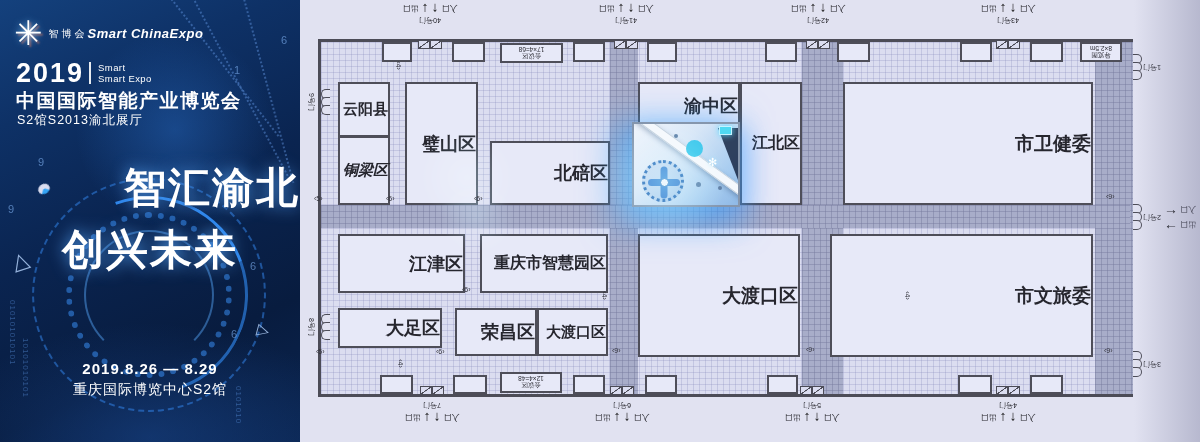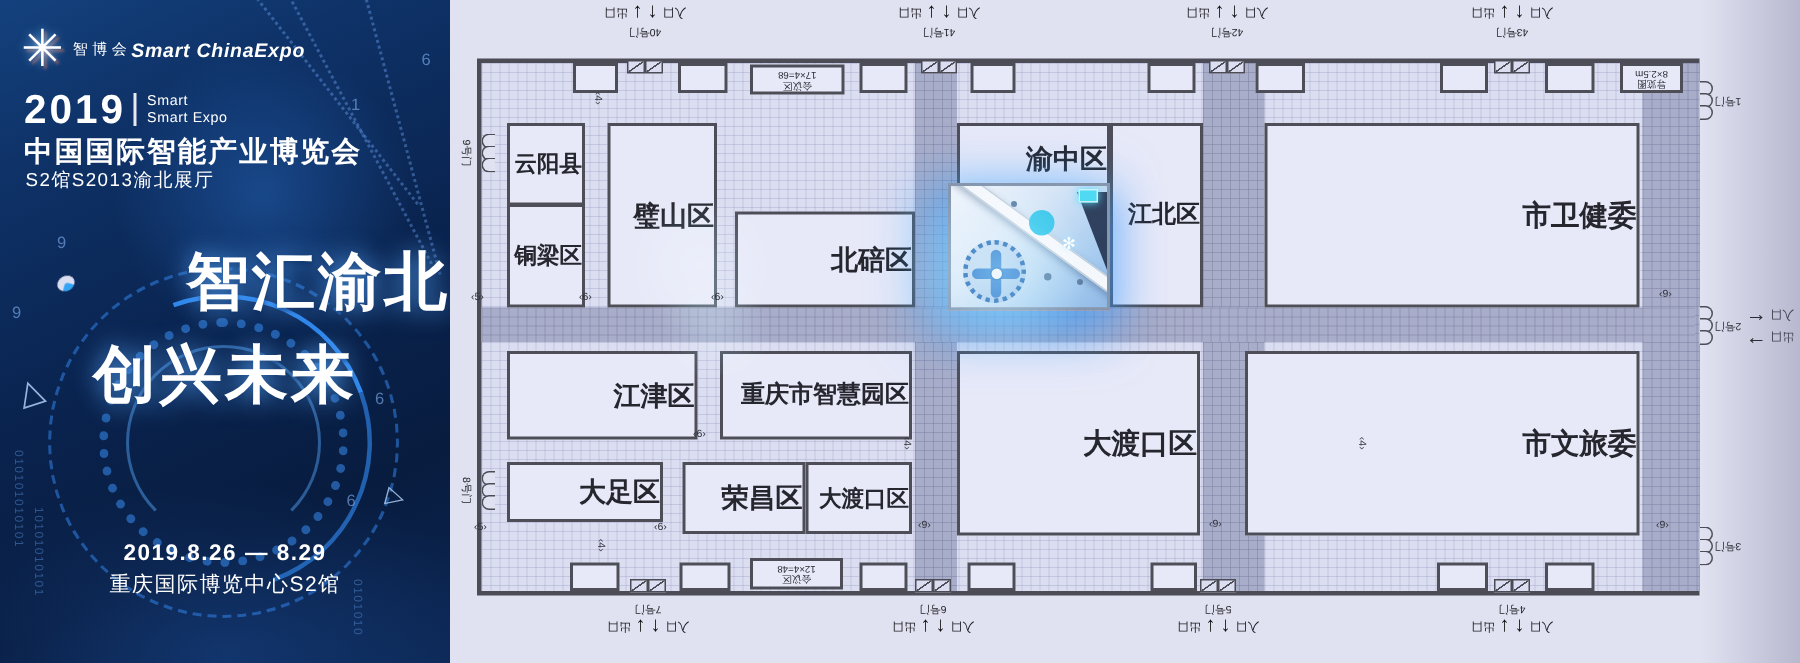--- a/index.html
+++ b/index.html
@@ -162,21 +162,21 @@
     <div class="glow" style="left:290px;top:118px;width:150px;height:125px;background:radial-gradient(circle,rgba(110,200,255,.6),transparent 62%);"></div>
     <div class="glow" style="left:112px;top:130px;width:110px;height:95px;background:radial-gradient(circle,rgba(150,225,255,.3),transparent 65%);"></div>
     <div class="glow" style="left:130px;top:185px;width:95px;height:65px;background:radial-gradient(circle,rgba(130,210,255,.25),transparent 65%);"></div>
   <div class="aisle" style="left: 310px; top: 42px; width: 28px; height: 352px;"></div>
       <div class="aisle" style="left: 502px; top: 42px; width: 41px; height: 352px;"></div>
       <div class="aisle" style="left: 795px; top: 42px; width: 38px; height: 352px;"></div>
       <div class="aisle" style="left: 21px; top: 205px; width: 809px; height: 23px;"></div>
       <div class="booth" style="left: 38px; top: 82px; width: 52px; height: 55px;">
         <span class="blabel" style="font-size: 15px;">云阳县</span>
       </div>
-      <div class="booth" style="left: 38px; top: 136px; width: 52px; height: 69px;">
+      <div class="booth" style="left: 38px; top: 136px; width: 52px; height: 69px; font-style: italic;">
         <span class="blabel" style="font-size: 15px;">铜梁区</span>
       </div>
       <div class="booth" style="left: 105px; top: 82px; width: 73px; height: 123px;">
         <span class="blabel" style="font-size: 18px;">璧山区</span>
       </div>
       <div class="booth" style="left: 190px; top: 141px; width: 120px; height: 64px;">
         <span class="blabel" style="font-size: 18px;">北碚区</span>
       </div>
       <div class="booth" style="left: 338px; top: 82px; width: 102px; height: 123px; align-items: flex-start;">
         <span class="blabel" style="font-size: 18px; margin-top: 10px;">渝中区</span>

